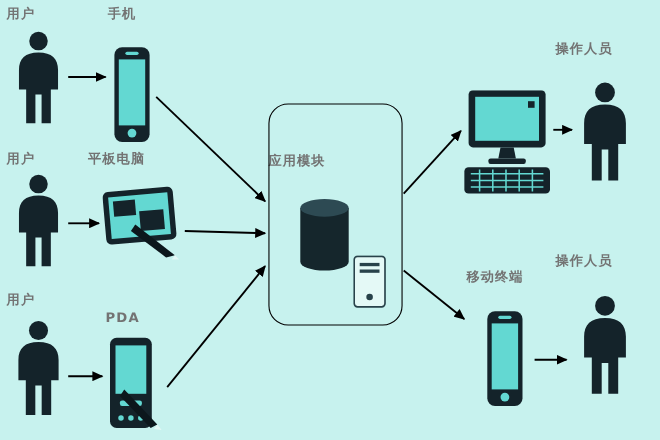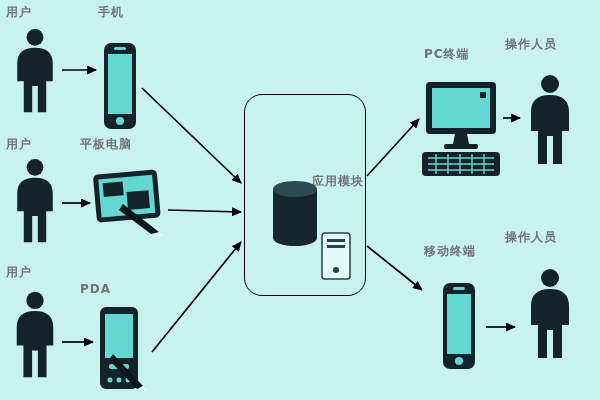--- a/index.html
+++ b/index.html
@@ -24,41 +24,39 @@
     left:244px;top:94px;
     width:120px;height:200px;
     border:1.6px solid #000;
     border-radius:18px;
     background:transparent;
   }
   #module-label{
     position:absolute;
     left:244px;top:138px;
     width:120px;
-    text-align:right;
-    margin-top:35px;
+    text-align:left;
   }
   #arrows{
     position:absolute;left:0;top:0;width:600px;height:400px;
     pointer-events:none;
   }
 </style>
 </head>
 <body>
 
 <div id="canvas">
 
   <div class="label" style="left:6px;top:4px;">用户</div>
   <div class="label" style="left:98px;top:4px;text-align:right;">手机</div>
   <div class="label" style="left:6px;top:136px;">用户</div>
   <div class="label" style="left:80px;top:136px;text-align:center;">平板电脑</div>
   <div class="label" style="left:6px;top:264px;">用户</div>
-  <div class="label" style="left:80px;top:282px;">PDA</div>
+  <div class="label" style="left:96px;top:282px;">PDA</div>
   <div class="label" id="module-label">应用模块</div>
-  <div class="label" style="left:424px;top:46px;">PC终端</div>
   <div class="label" style="left:505px;top:36px;">操作人员</div>
   <div class="label" style="left:424px;top:243px;">移动终端</div>
   <div class="label" style="left:505px;top:229px;">操作人员</div>
 
   <div id="module-box"></div>
 
   <svg class="icon" style="left:10px;top:28px;" width="50" height="86" viewBox="0 0 52 92">
     <circle cx="26" cy="10" r="9" fill="#14232a"></circle>
     <path d="M26,21 C13,21 7,27 7,38 L7,57 L14,57 L14,90 L23,90 L23,62 L29,62 L29,90 L38,90 L38,57 L45,57 L45,38 C45,27 39,21 26,21 Z" fill="#14232a"></path>
   </svg>

